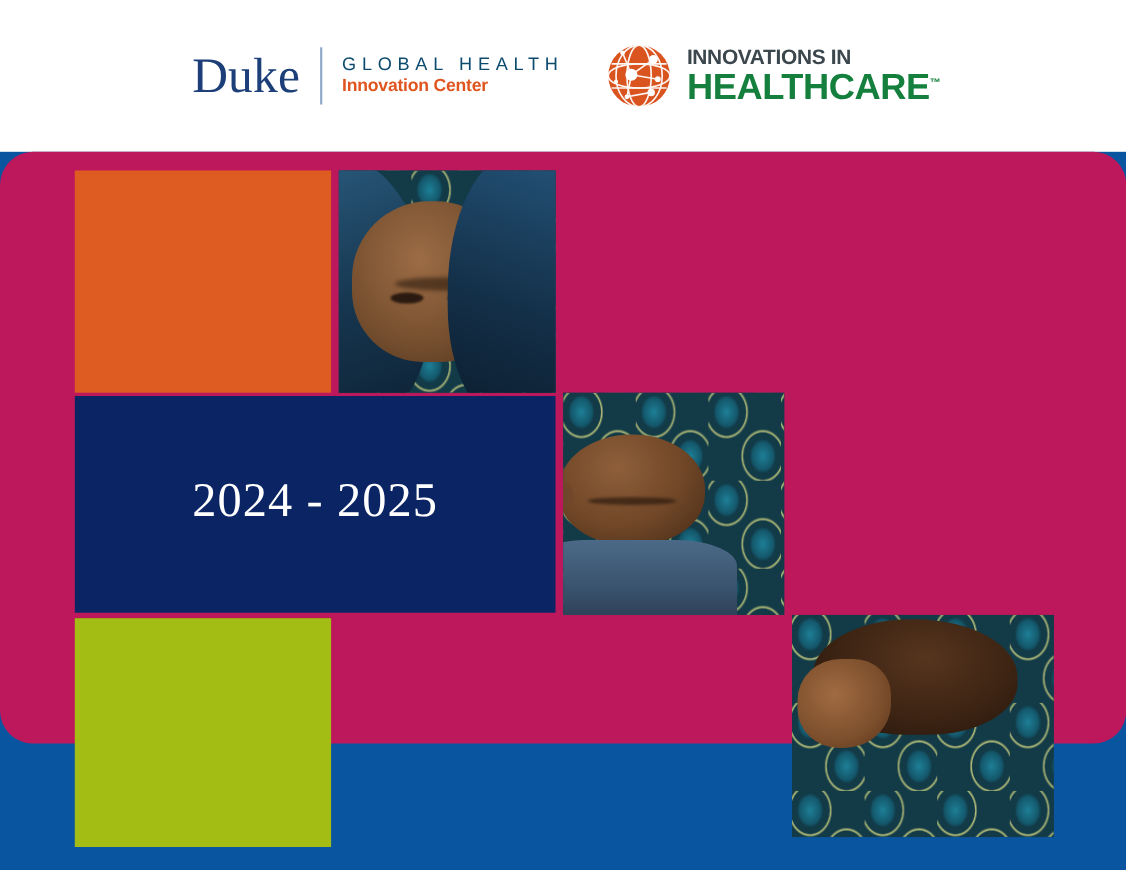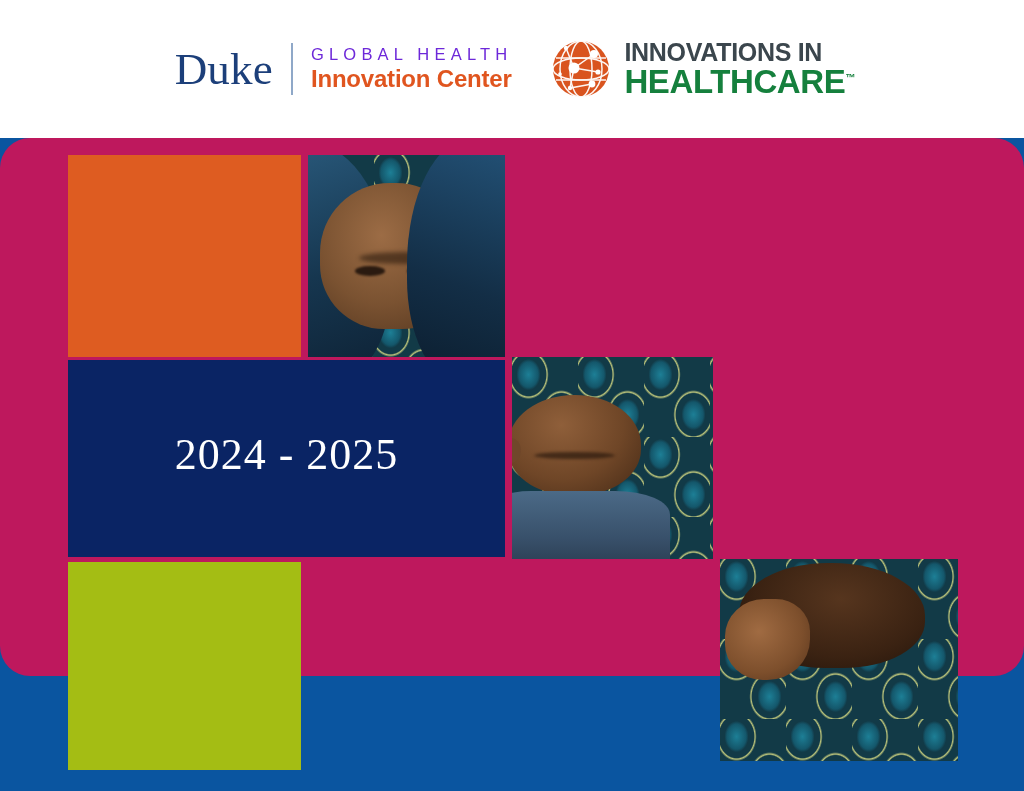--- a/index.html
+++ b/index.html
@@ -22,33 +22,33 @@
 
   .duke-logo { display: flex; align-items: center; }
   .duke-word {
     font-family: "Liberation Serif", serif;
     font-size: 45px; color: #1c3f7a; letter-spacing: 0.2px;
     line-height: 1; padding-right: 18px; font-weight: 400;
   }
   .logo-divider { width: 2px; height: 52px; background: #8fa8c8; margin-right: 18px; }
   .dghic-text { display: flex; flex-direction: column; justify-content: center; }
   .dghic-line1 {
-    font-size: 16.5px; color: #6d28d9; letter-spacing: 5.2px;
+    font-size: 16.5px; color: #0c4a6e; letter-spacing: 5.2px;
     font-weight: 400; line-height: 1.2;
   }
   .dghic-line2 {
-    font-size: 24px; color: #e0551f; font-weight: bold;
+    font-size: 16px; color: #e0551f; font-weight: bold;
     letter-spacing: -0.2px; line-height: 1.12; margin-top: 1px;
   }
 
   .iih-logo { display: flex; align-items: center; margin-left: 26px; }
   .globe-wrap { width: 62px; height: 62px; margin-right: 12px; }
   .iih-text { display: flex; flex-direction: column; justify-content: center; }
   .iih-line1 {
-    font-size: 25px; color: #3b464d; font-weight: bold;
+    font-size: 19px; color: #3b464d; font-weight: bold;
     letter-spacing: -0.3px; line-height: 1.02;
   }
   .iih-line2 {
     font-size: 33px; color: #15803d; font-weight: bold;
     letter-spacing: -0.4px; line-height: 1.0; position: relative;
   }
   .tm { font-size: 10px; vertical-align: super; letter-spacing: 0; font-weight: bold; }
 
   
   .cover { position: absolute; left: 0; top: 138px; width: 1024px; height: 538px; background: #be185d; border-radius: 30px; }

